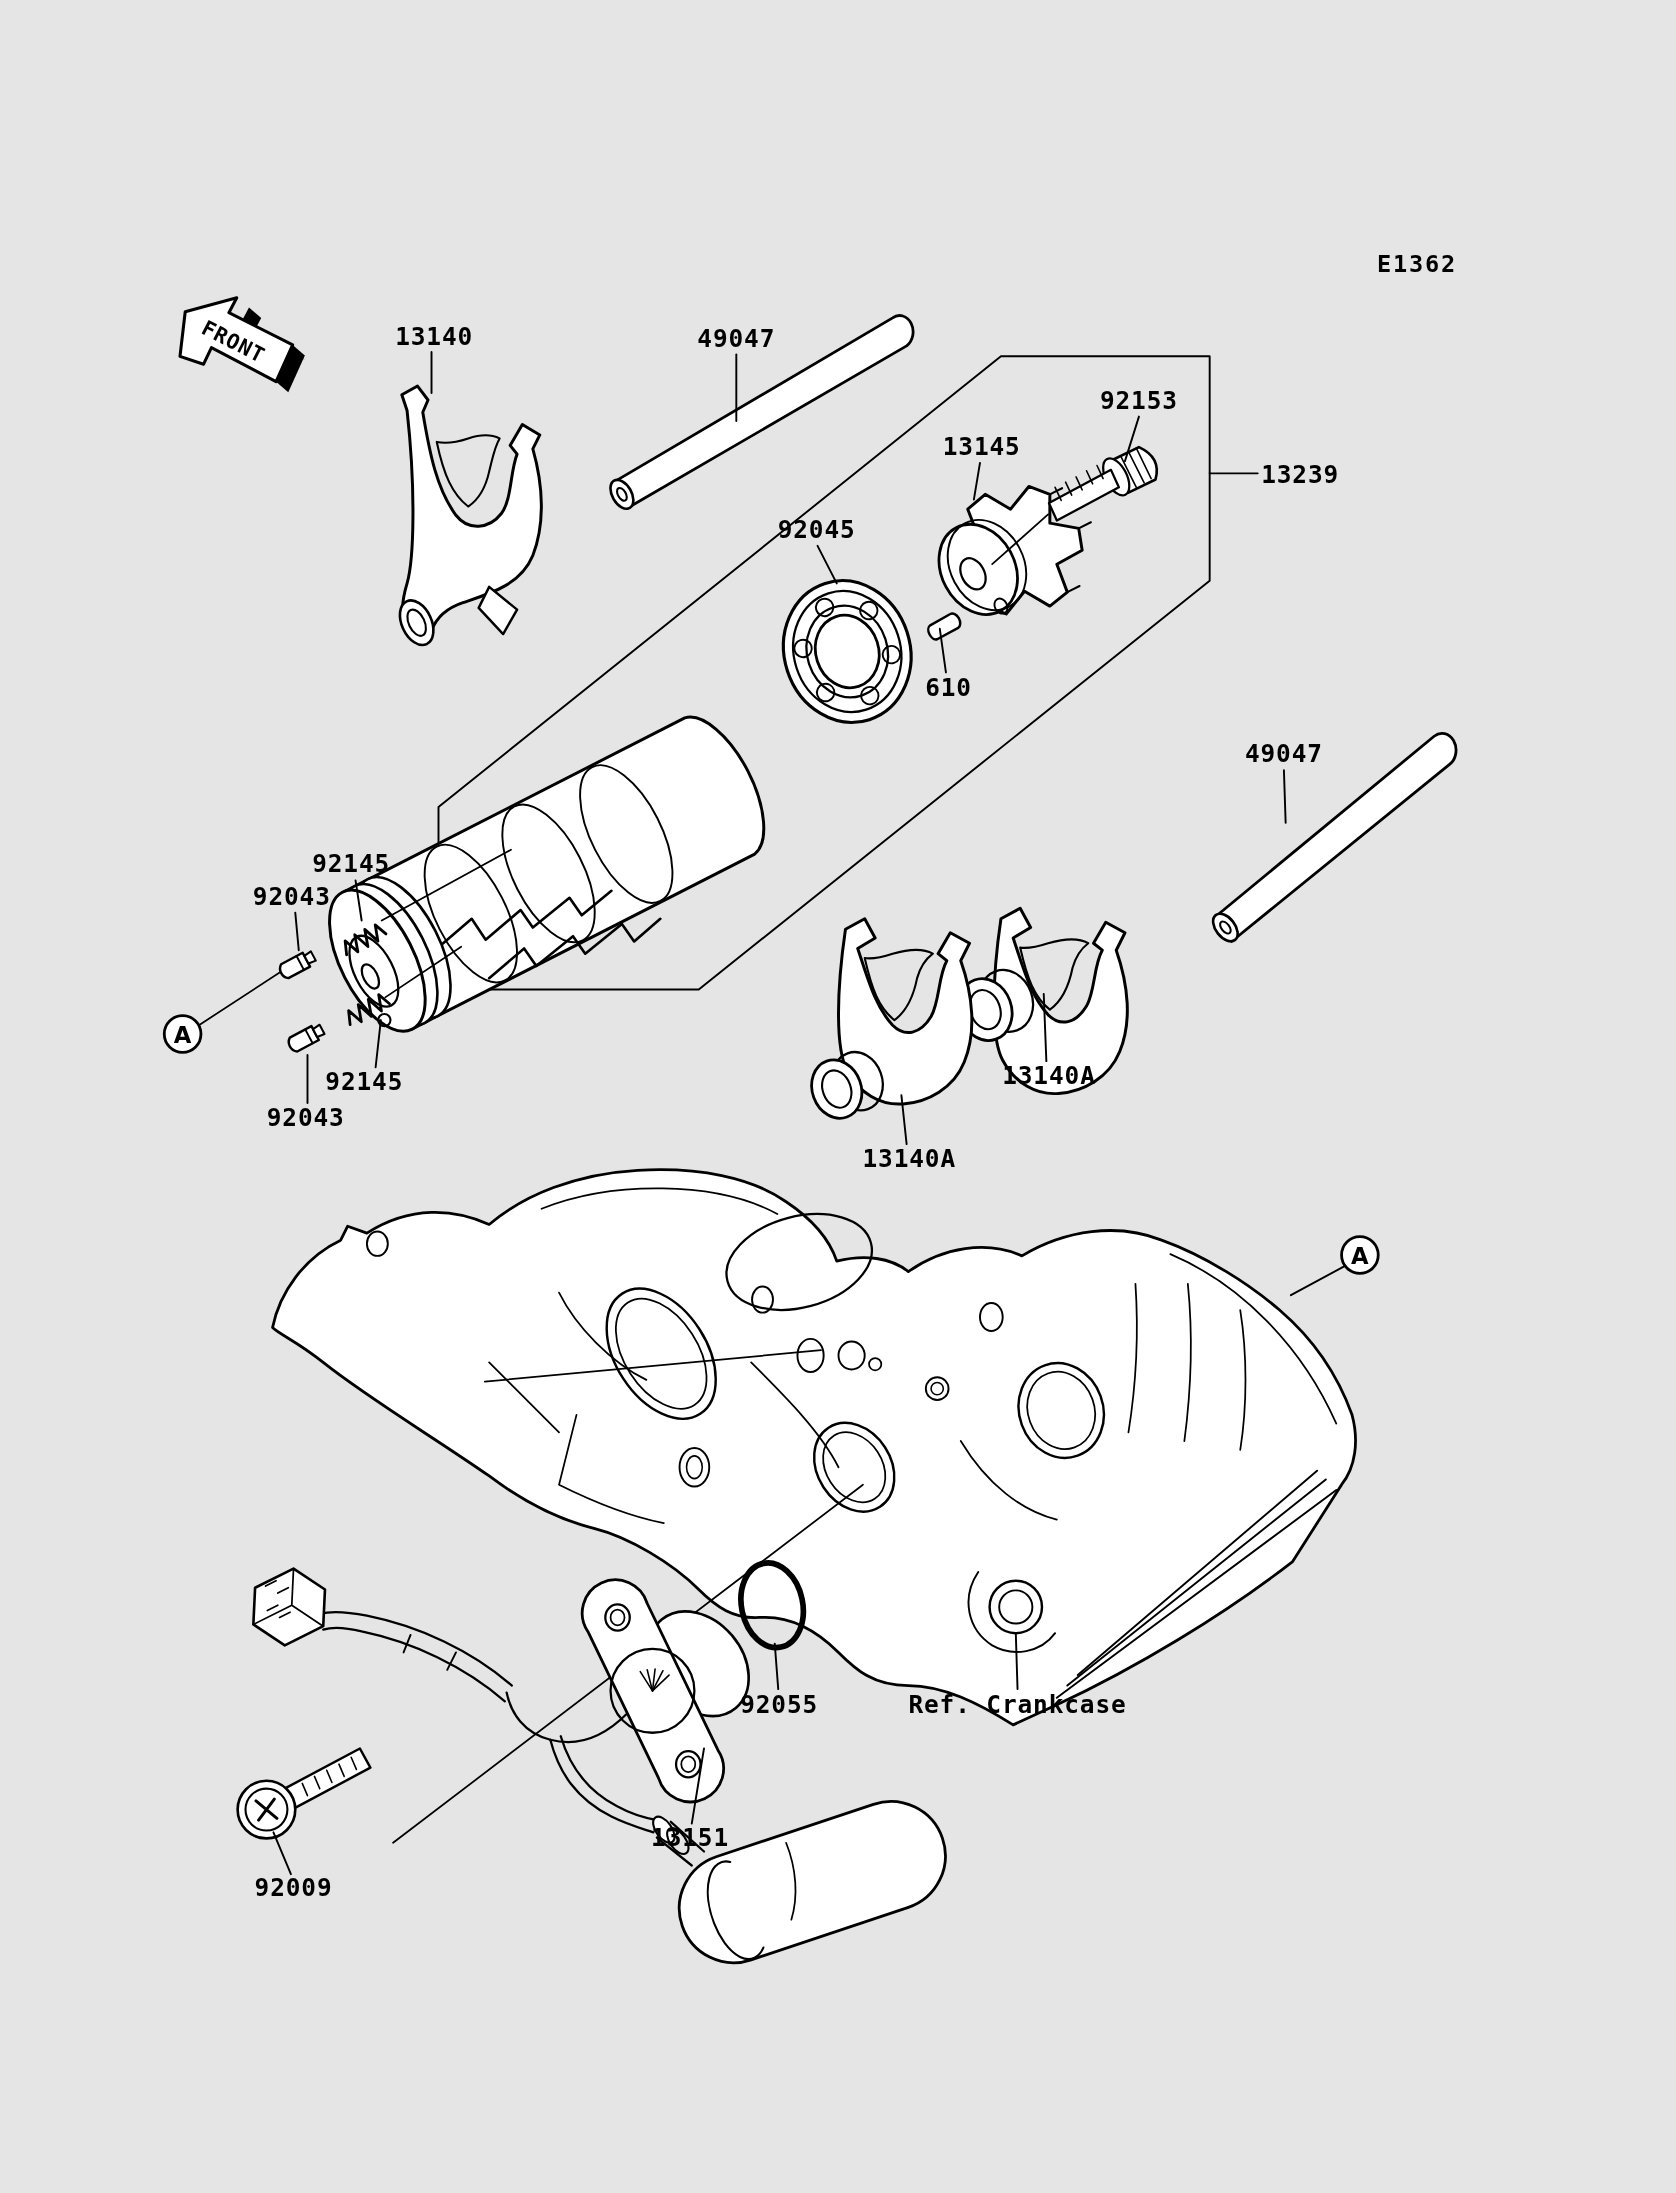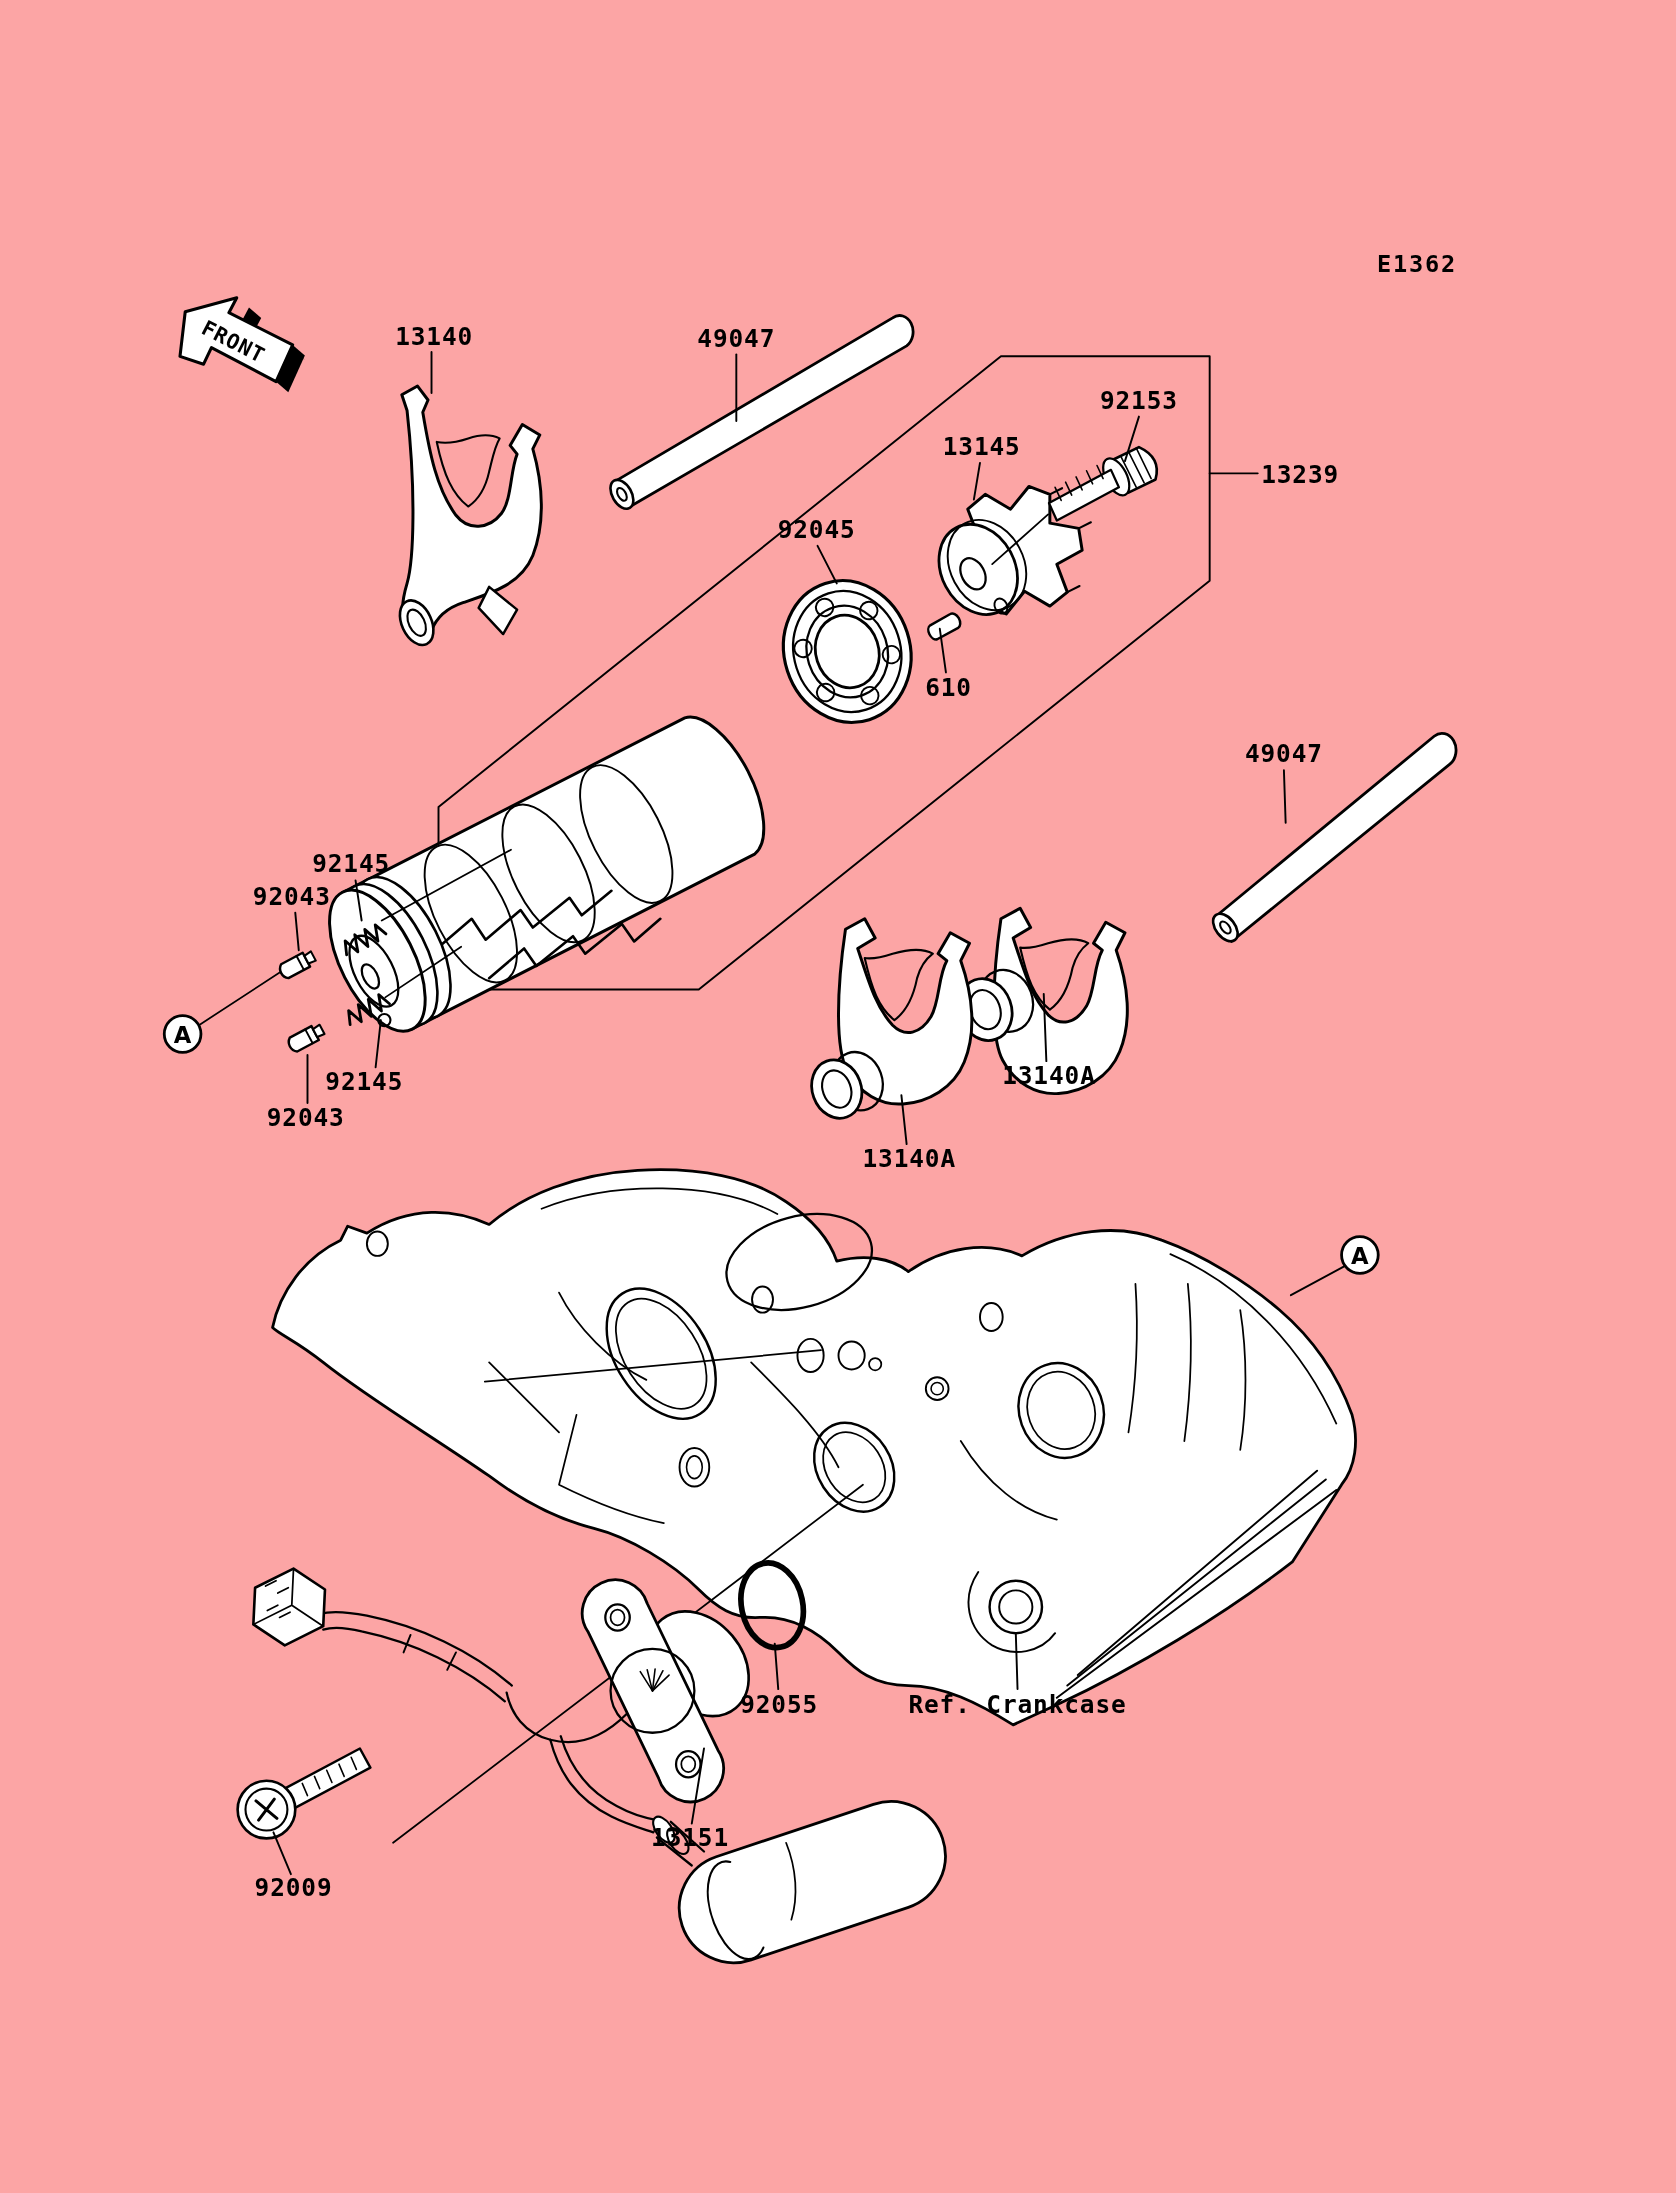--- a/index.html
+++ b/index.html
@@ -1,16 +1,16 @@
 <!DOCTYPE html>
 <html style="font-size:14px"><head>
 <meta charset="utf-8">
 <style>
   html,body{margin:0;padding:0;background:#ffffff;}
-  .stage{position:relative;width:1677px;height:2193px;background:#fca5a5;overflow:hidden;}
+  .stage{position:relative;width:1677px;height:2193px;background:#e5e5e5;overflow:hidden;}
   svg{display:block;}
   text{font-family:"DejaVu Sans Mono","Liberation Mono",monospace;font-weight:bold;fill:#000;}
   .plbl{font-size:28px;letter-spacing:1px;}
   .code{font-size:27px;letter-spacing:2px;}
   .mark{font-size:26px;font-family:"DejaVu Sans","Liberation Sans",sans-serif;}
   .front{font-size:24px;letter-spacing:1px;}
 </style>
 </head>
 <body>
 

